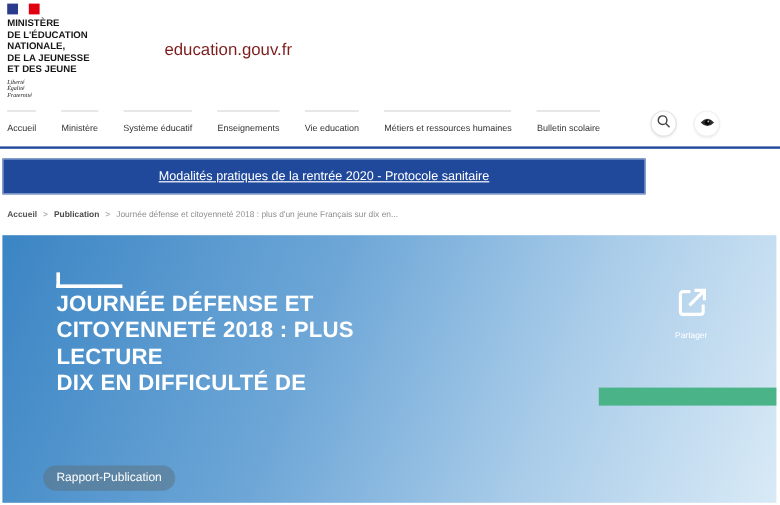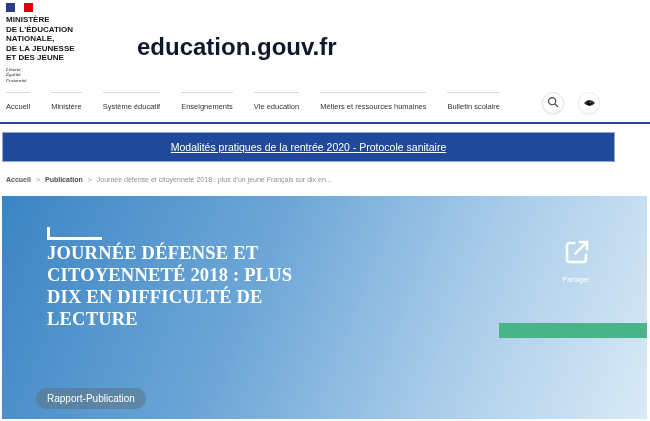--- a/index.html
+++ b/index.html
@@ -8,47 +8,47 @@
 
   
   .logo-block { position:absolute; left:6px; top:3px; }
   .flag { display:flex; width:27px; height:9px; margin-bottom:3px; }
   .flag div { flex:1; }
   .flag .b { background:#2a3b8f; }
   .flag .w { background:#ffffff; }
   .flag .r { background:#e1000f; }
   .ministry { font-size:8px; font-weight:700; line-height:9.5px; color:#161616; letter-spacing:0; }
   .motto { margin-top:4px; font-family:"Liberation Serif",serif; font-style:italic; font-size:5px; line-height:5.5px; color:#161616; }
-  .site-title { position:absolute; left:137px; top:33px; font-size:24px; font-weight:700; color:#0f172a; }
+  .site-title { position:absolute; left:137px; top:33px; font-size:14px; font-weight:400; color:#7f1d1d; }
 
   
   .nav { position:absolute; left:6px; top:92px; display:flex; gap:21px; }
   .nav-item { border-top:1px solid #d8d8d8; padding-top:9px; font-size:7.5px; color:#333; cursor:pointer; white-space:nowrap; }
   .nav-icon-btn { position:absolute; top:92px; width:22px; height:22px; border-radius:50%; background:#fff; border:1px solid #e3e3e3; box-shadow:0 1px 2px rgba(0,0,0,.08); display:flex; align-items:center; justify-content:center; cursor:pointer; }
   .search-btn { left:542px; }
   .eye-btn { left:578px; border-color:#f0f0f0; }
   .nav-underline { position:absolute; left:0; top:122px; width:650px; height:2px; background:#20499b; }
 
   
-  .banner { position:absolute; left:2px; top:132px; width:613px; height:30px; background:#20499b; border:1px solid #8fa6cf; display:flex; align-items:center; justify-content:center; }
+  .banner { position:absolute; left:2px; top:132px; width:536px; height:30px; background:#20499b; border:1px solid #8fa6cf; display:flex; align-items:center; justify-content:center; }
   .banner a { color:#fff; font-size:10.5px; text-decoration:underline; cursor:pointer; }
 
   
   .breadcrumb { position:absolute; left:6px; top:176px; display:flex; gap:5px; align-items:baseline; font-size:7px; }
   .crumb-1 { color:#555; font-weight:600; cursor:pointer; }
   .crumb-2 { color:#4a4a4a; font-weight:700; cursor:pointer; }
   .crumb-3 { color:#8f8f8f; }
   .crumb-sep { color:#999; }
 
   
   .hero { position:absolute; left:2px; top:196px; width:645px; height:223px;
           background:linear-gradient(112deg,#3b85c4 0%,#6ea7d7 40%,#a9cce9 70%,#d9eaf6 100%); }
   .corner-bracket { position:absolute; left:45px; top:31px; width:55px; height:13px;
           border-left:3px solid #fff; border-bottom:3px solid #fff; }
-  .hero-title { position:absolute; left:45px; top:46px; color:#fff; font-size:18.5px; line-height:22px; font-weight:700; letter-spacing:.2px;font-family:Liberation Serif, serif; }
+  .hero-title { position:absolute; left:45px; top:46px; color:#fff; font-size:18.5px; line-height:22px; font-weight:700; letter-spacing:.2px; }
   .share { position:absolute; left:551px; top:42px; width:46px; text-align:center; cursor:pointer; }
   .share-label { display:block; margin-top:5px; color:#fff; font-size:7px; }
   .green-bar { position:absolute; left:497px; top:127px; width:148px; height:15px; background:#4ab387; }
   .badge { position:absolute; left:34px; top:192px; padding:5px 11px; border-radius:11px;
            background:rgba(93,115,130,.55); color:#fff; font-size:10px; cursor:pointer; }
 </style>
 </head>
 <body>
 
 <div class="page">
@@ -115,22 +115,22 @@
     <span class="crumb-2">Publication</span>
     <span class="crumb-sep">&gt;</span>
     <span class="crumb-3">Journée défense et citoyenneté 2018 : plus d'un jeune Français sur dix en...</span>
   </div>
 
   <section class="hero">
     <div class="corner-bracket"></div>
     <h1 class="hero-title">
       <div>JOURNÉE DÉFENSE ET</div>
       <div>CITOYENNETÉ 2018 : PLUS</div>
+      <div>LECTURE</div>
       <div>DIX EN DIFFICULTÉ DE</div>
-      <div>LECTURE</div>
     </h1>
     <div class="share">
       <span>
         <svg width="29" height="29" viewBox="0 0 29 29" fill="none" stroke="#fff" stroke-width="2.6" stroke-linecap="square">
           <path d="M12 5 H7.5 Q5 5 5 7.5 V21.5 Q5 24 7.5 24 H21.5 Q24 24 24 21.5 V17"></path>
           <path d="M13.5 15.5 L24.5 4.5"></path>
           <path d="M18 4 H25 V11"></path>
         </svg>
       </span>
       <span class="share-label">Partager</span>

